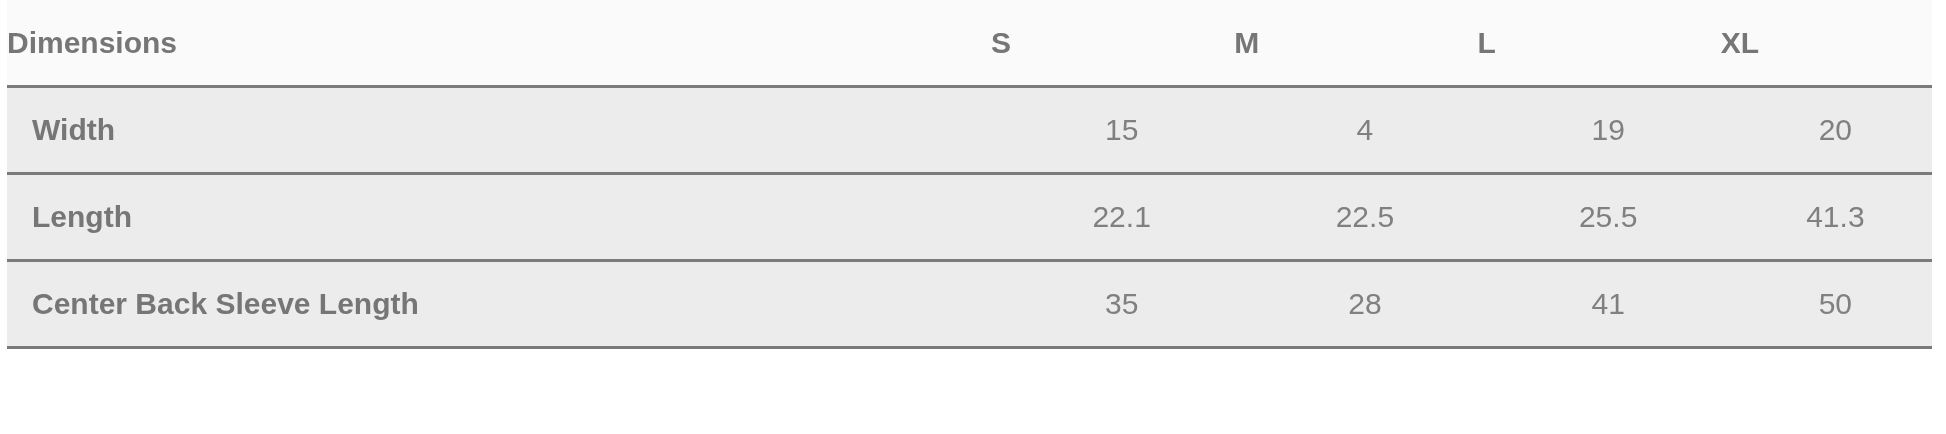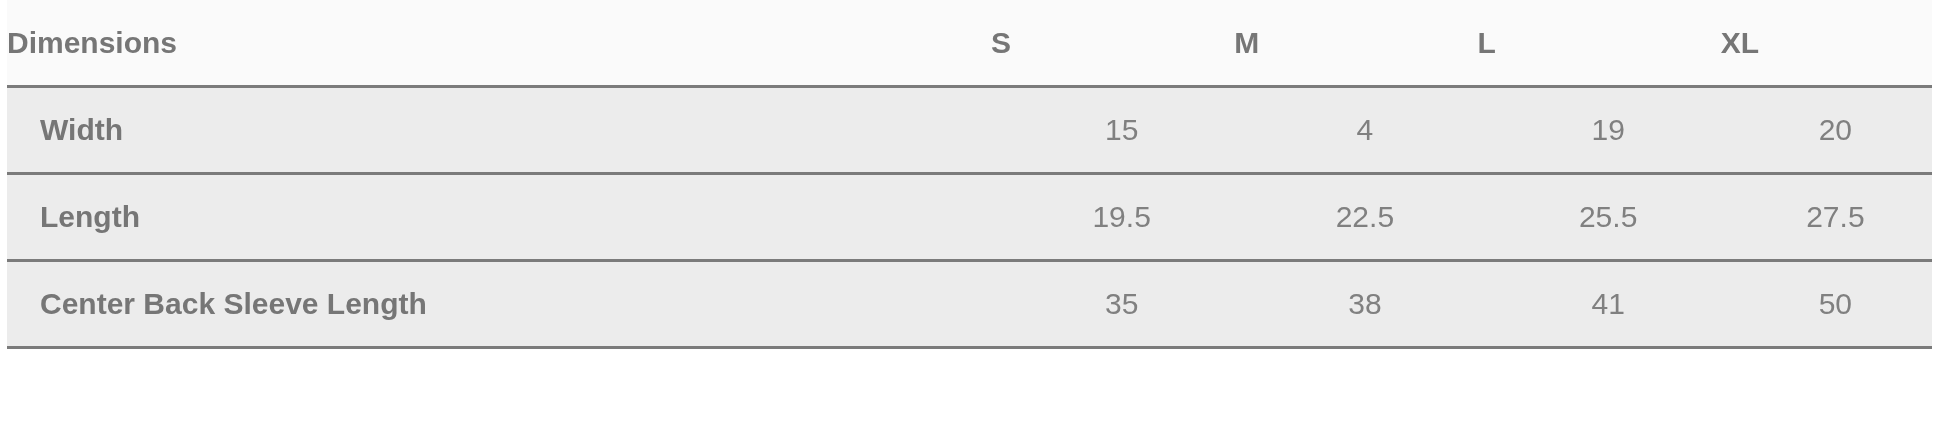--- a/index.html
+++ b/index.html
@@ -70,21 +70,21 @@
   }
   tbody tr.data-row td {
     background: #ececec;
     height: 84px;
     border-bottom: 3px solid #7b7b7b;
   }
   tbody tr.data-row td.row-label {
     color: #767676;
     font-size: 30px;
     font-weight: bold;
-    padding-left: 33px;
+    padding-left: 25px;
     white-space: nowrap;
   }
   tbody tr.data-row td.row-value {
     color: #808080;
     font-size: 30px;
     font-weight: normal;
     padding-left: 18px;
     white-space: nowrap;
     text-align: center;
   }
@@ -118,30 +118,30 @@
       <tr class="data-row">
         <td class="row-label">Width</td>
         <td class="row-value">15</td>
         <td class="row-value">4</td>
         <td class="row-value">19</td>
         <td class="row-value">20</td>
       </tr>
 
       <tr class="data-row">
         <td class="row-label">Length</td>
-        <td class="row-value">19.5</td>
+        <td class="row-value">22.1</td>
         <td class="row-value">22.5</td>
         <td class="row-value">25.5</td>
-        <td class="row-value">27.5</td>
+        <td class="row-value">41.3</td>
       </tr>
 
       <tr class="data-row">
         <td class="row-label">Center Back Sleeve Length</td>
         <td class="row-value">35</td>
-        <td class="row-value">38</td>
+        <td class="row-value">28</td>
         <td class="row-value">41</td>
         <td class="row-value">50</td>
       </tr>
 
     </tbody>
   </table>
 
 </div>
 
 </body></html>

